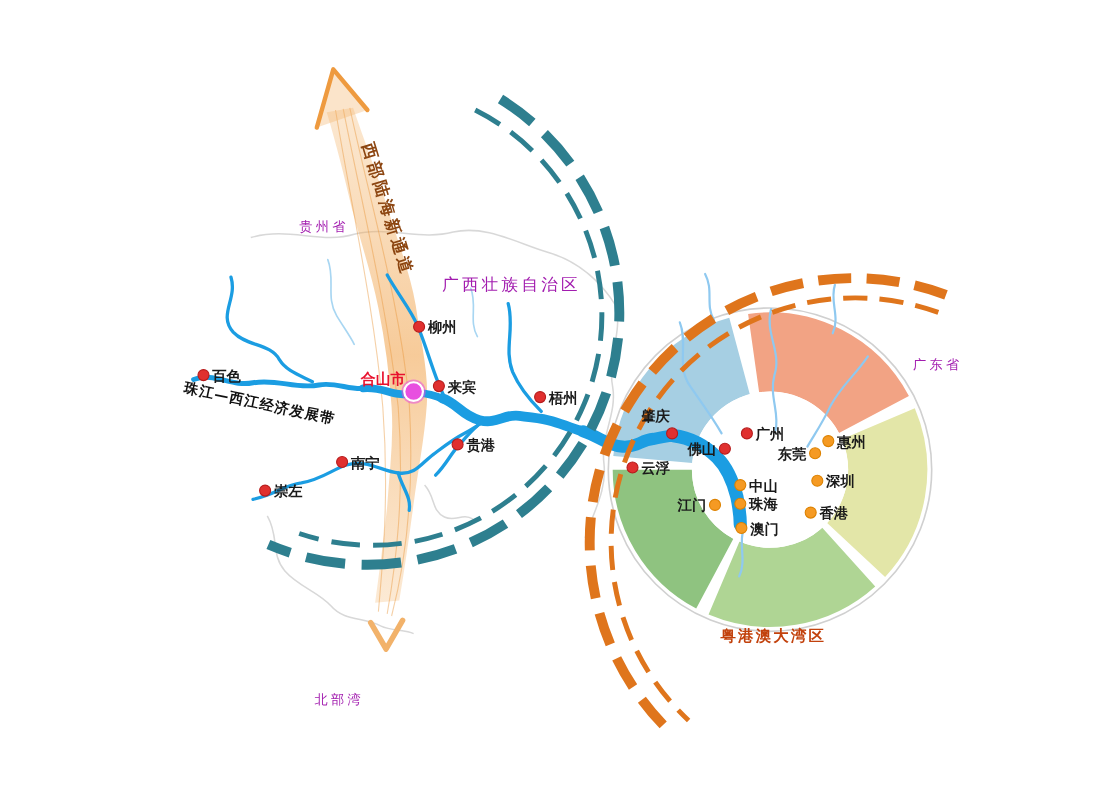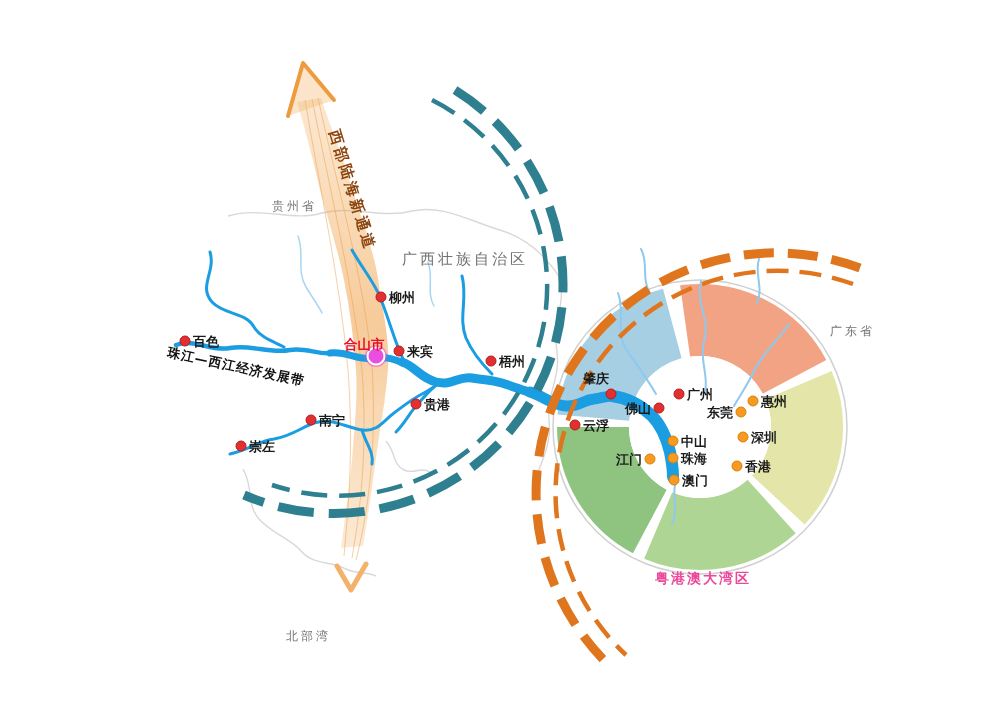--- a/index.html
+++ b/index.html
@@ -2,32 +2,32 @@
 <html><head>
 <meta charset="utf-8">
 <style>
   html,body{margin:0;padding:0;background:#fff;}
   .stage{
     position:relative;width:1000px;height:727px;overflow:hidden;background:#fff;
     font-family:"DejaVu Sans","Liberation Sans",sans-serif;
   }
   .stage svg{position:absolute;left:0;top:0;}
   .txt{position:absolute;white-space:nowrap;}
-  .province{font-size:12px;color:#737373;letter-spacing:3px;}
+  .province{font-size:12px;color:#a21caf;letter-spacing:3px;}
   .corridor-label{
     left:287px;top:181px;width:130px;text-align:center;
     font-size:15px;font-weight:bold;color:#8C4510;letter-spacing:3px;
     transform:rotate(73deg);white-space:nowrap;position:absolute;
   }
   .belt-label{
     left:156px;top:358px;width:160px;text-align:center;
     font-size:13px;font-weight:bold;color:#111;letter-spacing:1px;
     transform:rotate(12deg);white-space:nowrap;position:absolute;
   }
-  .bay-title{font-size:14px;font-weight:bold;color:#ec4899;letter-spacing:2px;}
+  .bay-title{font-size:14px;font-weight:bold;color:#c2410c;letter-spacing:2px;}
   .heshan-label{font-size:13.5px;font-weight:bold;color:#E8112D;}
   .heshan-marker{
     position:absolute;width:15px;height:15px;border-radius:50%;
     background:#E84FE0;border:2.5px solid #fff;
     box-shadow:0 0 0 1.5px rgba(232,79,224,.55);
     transform:translate(-50%,-50%);
   }
   .city{position:absolute;width:0;height:0;}
   .city .dot{
     position:absolute;border-radius:50%;transform:translate(-50%,-50%);
@@ -124,21 +124,21 @@
 
   <div class="txt province" style="left:272px;top:198px;">贵州省</div>
   <div class="txt province" style="left:402px;top:250px;font-size:15px;">广西壮族自治区</div>
   <div class="txt province" style="left:830px;top:323px;">广东省</div>
   <div class="txt province" style="left:286px;top:628px;">北部湾</div>
 
   <div class="corridor-label">西部陆海新通道</div>
   <div class="belt-label">珠江—西江经济发展带</div>
 
   <div class="heshan-marker" style="left:376px;top:356px;"></div>
-  <div class="txt heshan-label" style="left:344px;top:336px;">合山市</div>
+  <div class="txt heshan-label" style="left:328px;top:336px;">合山市</div>
 
   <div class="city red r" style="left:185px;top:341px;">
       <span class="dot"></span>
       <span class="lbl">百色</span>
     </div>
   <div class="city red r" style="left:381px;top:297px;">
       <span class="dot"></span>
       <span class="lbl">柳州</span>
     </div>
   <div class="city red r" style="left:399px;top:351px;">

